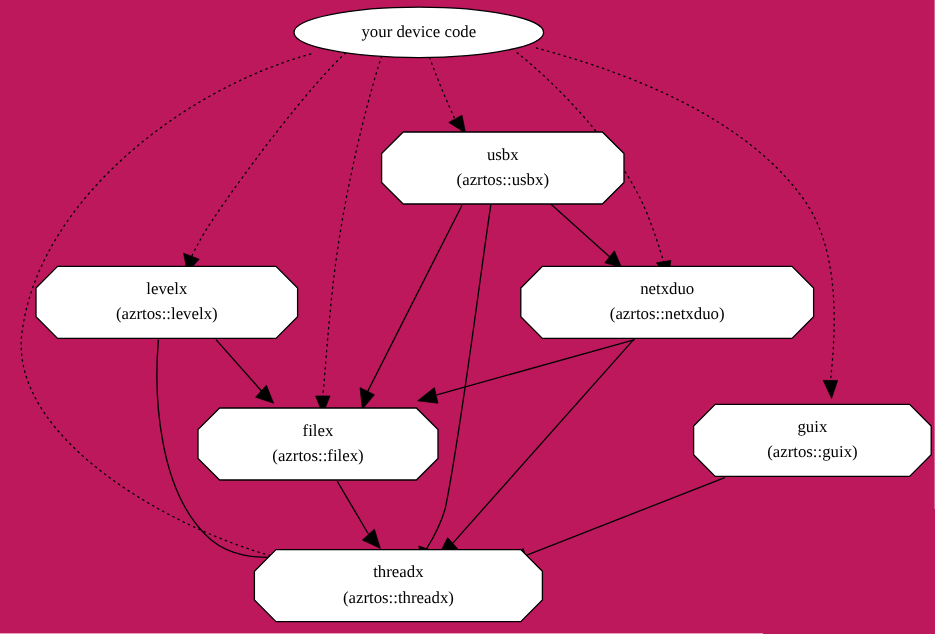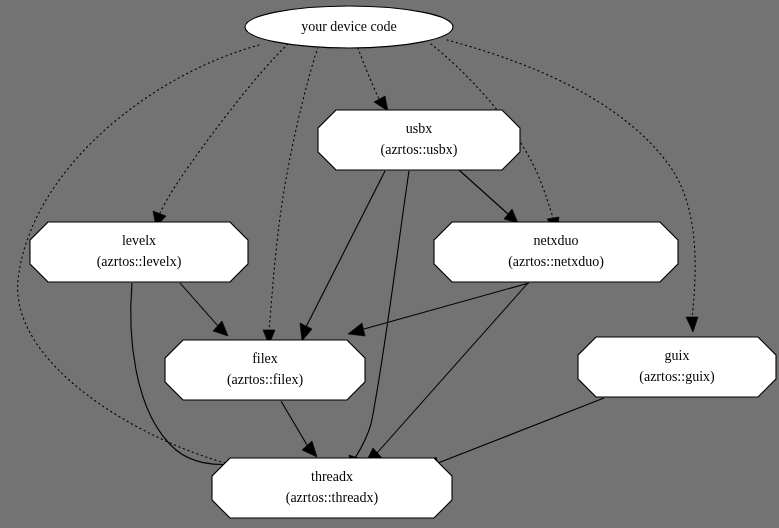--- a/index.html
+++ b/index.html
@@ -4,21 +4,21 @@
 <style>
   html, body {
     margin: 0;
     padding: 0;
     background: #ffffff;
   }
   #diagram-root {
     position: relative;
     width: 779px;
     height: 528px;
-    background: #737373;
+    background: #be185d;
     overflow: hidden;
     font-family: "Liberation Serif", "DejaVu Serif", serif;
   }
   #graph-svg {
     position: absolute;
     left: 0;
     top: 0;
     width: 779px;
     height: 528px;
   }

